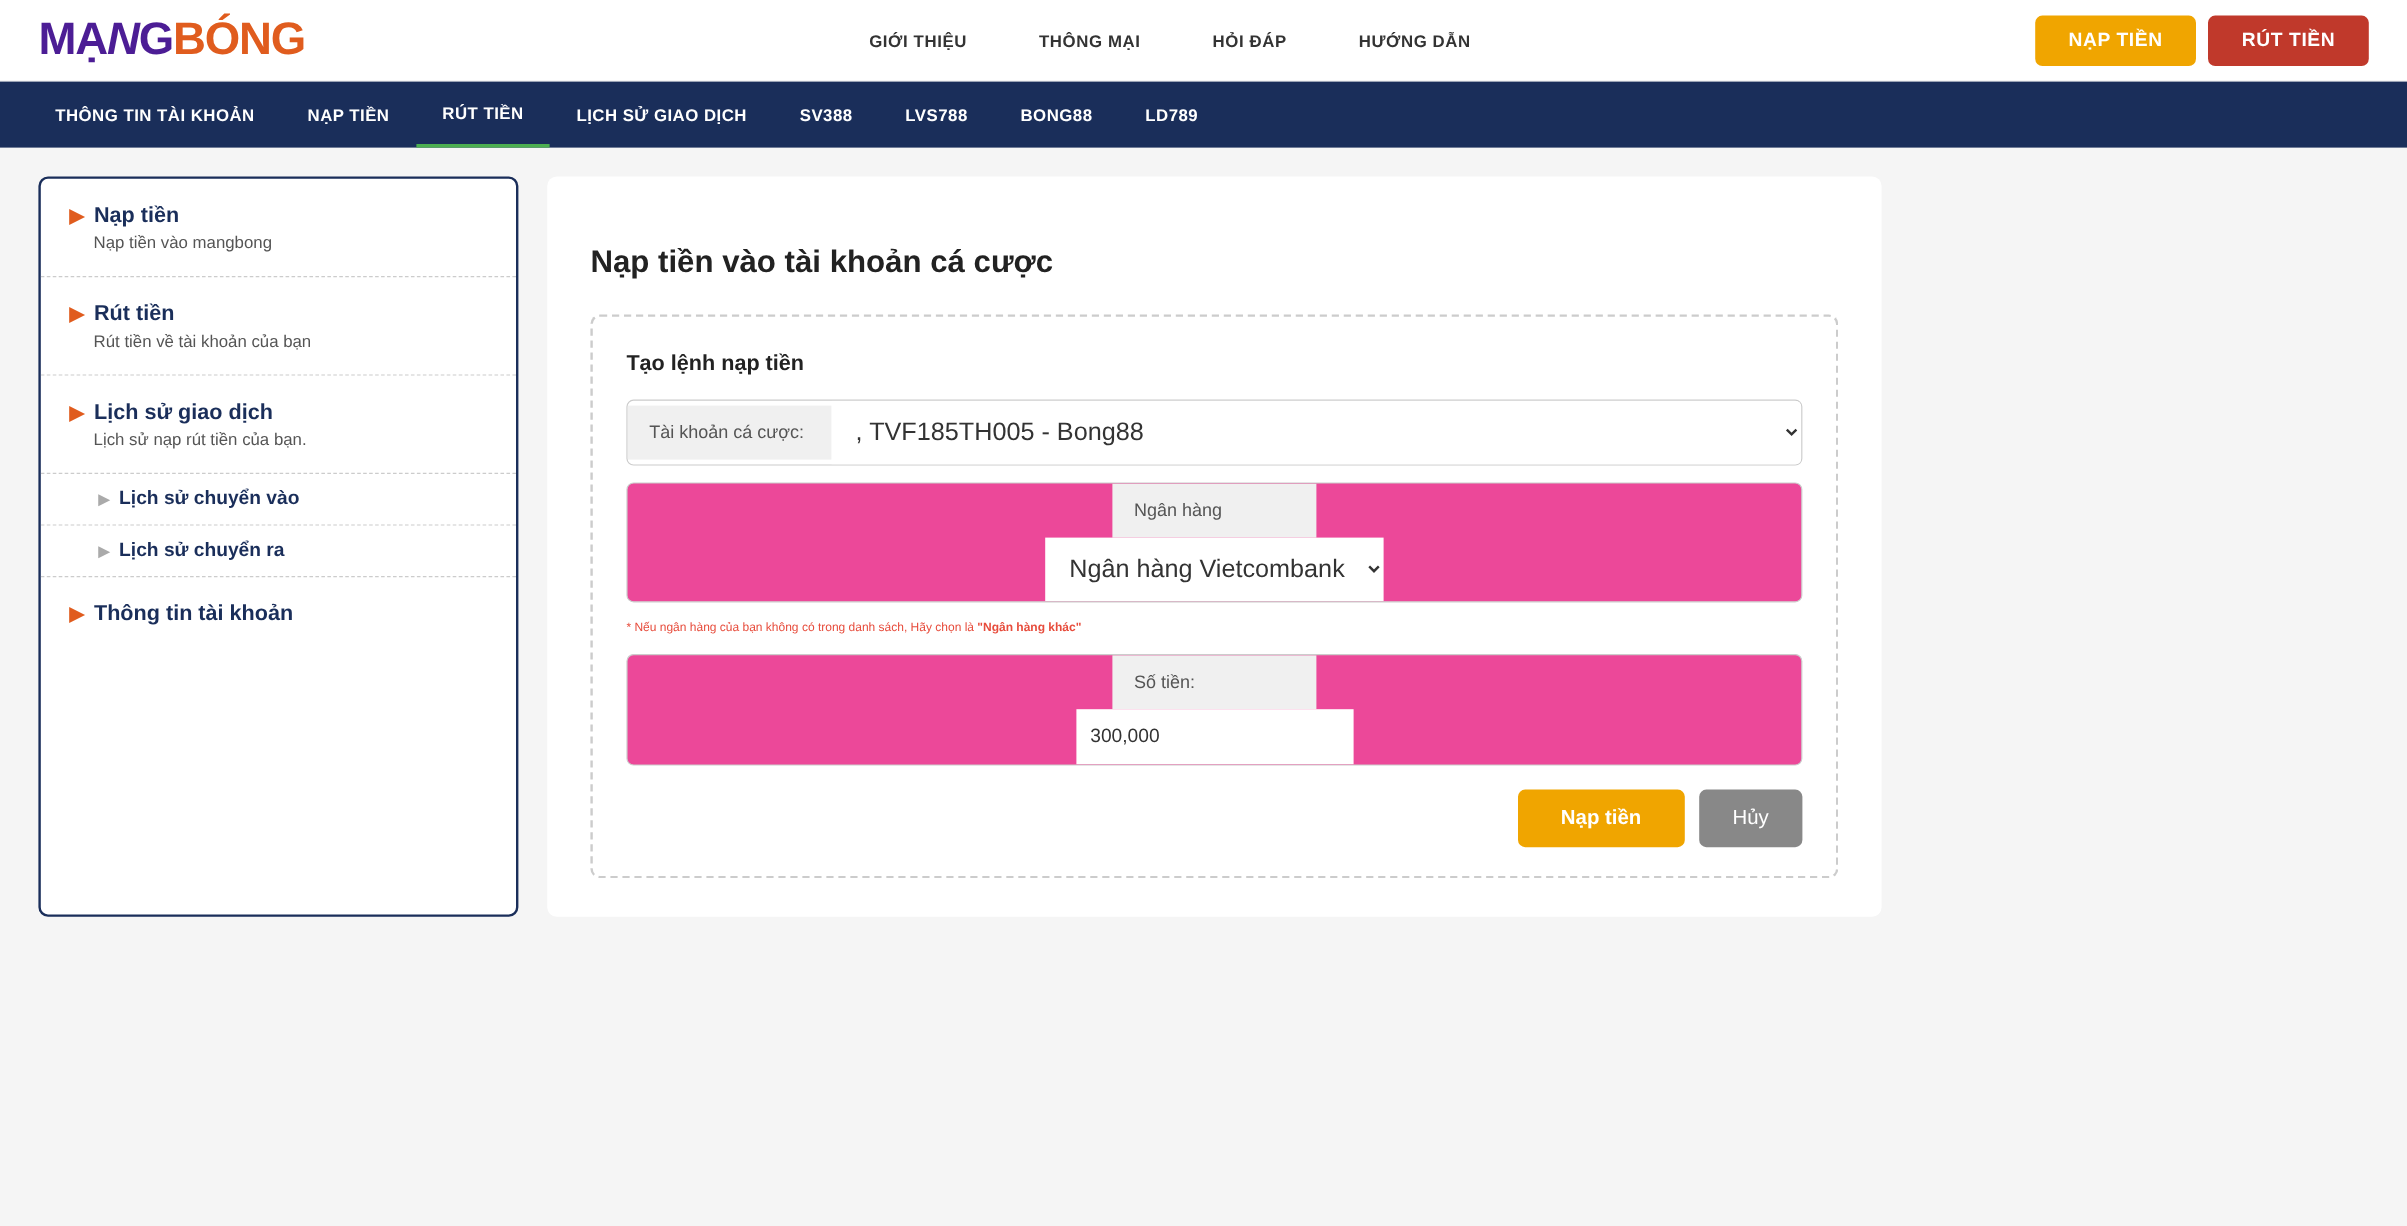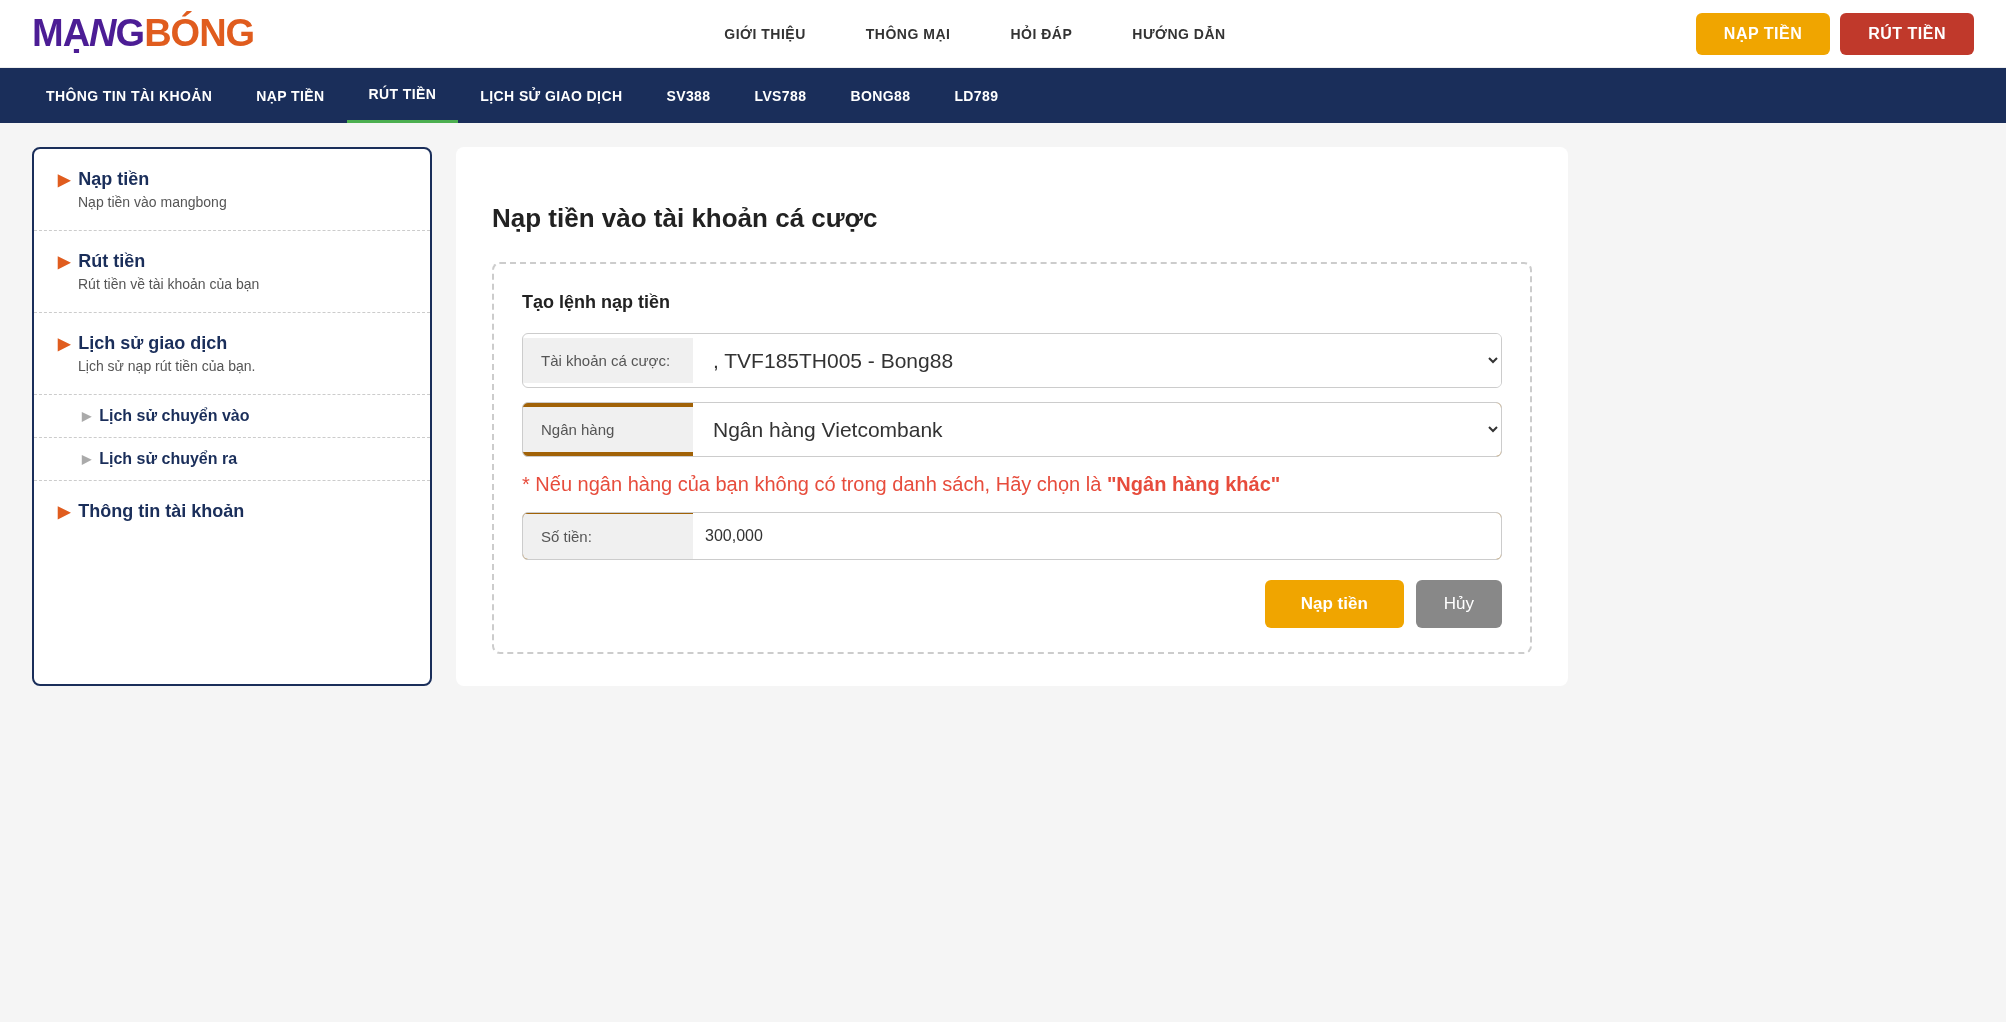--- a/index.html
+++ b/index.html
@@ -168,21 +168,22 @@
       color: #222;
       margin-bottom: 20px;
     }
     .form-row {
       display: flex;
       align-items: center;
       margin-bottom: 14px;
       border: 1px solid #ccc;
       border-radius: 6px;
       overflow: hidden;
-      background: #a16207;
+      background: #ec4899;
+      flex-direction: column;
     }
     .form-row-full {
       display: flex;
       align-items: center;
       margin-bottom: 14px;
       border: 1px solid #ccc;
       border-radius: 6px;
       background: #fff;
       overflow: hidden;
     }
@@ -208,21 +209,21 @@
       flex: 1;
       border: none;
       padding: 14px 12px;
       font-size: 16px;
       color: #333;
       outline: none;
       background: #fff;
     }
     .warning-text {
       color: #e74c3c;
-      font-size: 20px;
+      font-size: 10px;
       margin-bottom: 14px;
       padding: 2px 0;
     }
     .warning-text strong {
       color: #e74c3c;
       font-weight: 700;
     }
     .form-actions {
       display: flex;
       justify-content: flex-end;

